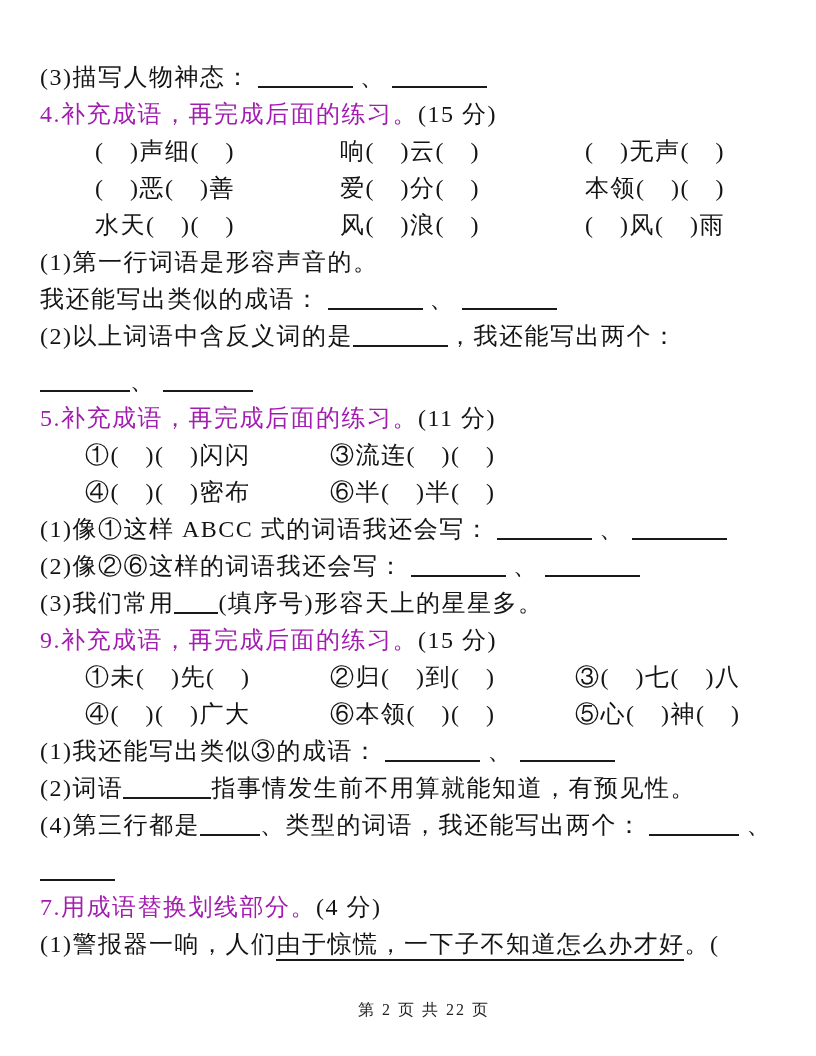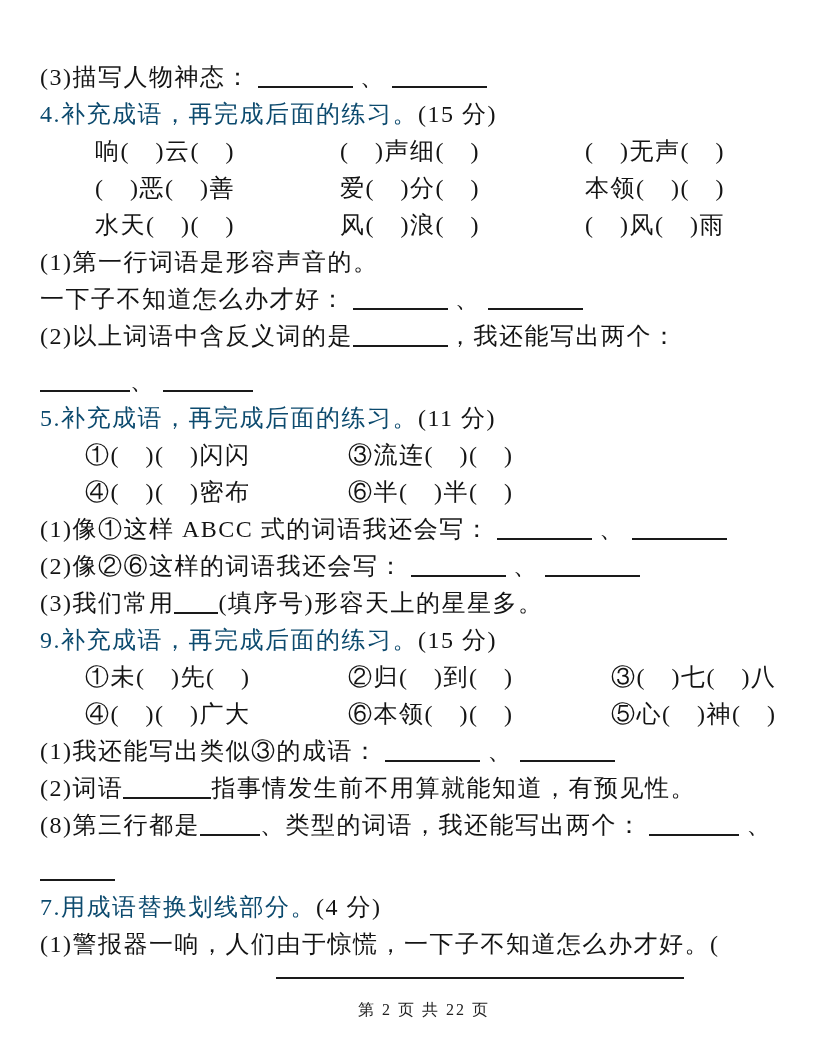--- a/index.html
+++ b/index.html
@@ -16,43 +16,43 @@
     color: #141414;
     letter-spacing: 1.5px;
     overflow: hidden;
   }
   .line {
     height: 37px;
     line-height: 37px;
     white-space: nowrap;
   }
   .heading { }
-  .heading .blue { color: #0c4a6e; }
+  .heading .blue { color: #a21caf; }
   .grid-row { display: flex; }
   .grid-row.g4 { padding-left: 55px; }
-  .grid-row.g56 { padding-left: 45px; gap: 18px; }
+  .grid-row.g56 { padding-left: 45px; }
   .grid-row .cell { width: 245px; white-space: pre; flex-shrink: 0; }
   .grid-row .cell:last-child { width: auto; text-align: center; }
   .blank {
     display: inline-block;
     border-bottom: 2px solid #1a1a1a;
     height: 26px;
     vertical-align: -3px;
     margin: 0 7px;
   }
   .blank.tight { margin: 0; }
   .b95 { width: 95px; }
   .b90 { width: 90px; }
   .b88 { width: 88px; }
   .b75 { width: 75px; }
   .b62 { width: 60px; }
   .b45 { width: 44px; }
   .uline {
     border-bottom: 2px solid #1a1a1a;
-    padding-bottom: 20px;
+    padding-bottom: 2px;
   }
   .spacer-sm { height: 8px; }
   .footer {
     position: absolute;
     left: 16px;
     bottom: 42px;
     width: 100%;
     text-align: center;
     font-size: 16px;
     letter-spacing: 2px;
@@ -65,39 +65,39 @@
 <div class="page">
 
   <div class="line">
     <span>(3)描写人物神态：</span><span class="blank b95"></span><span>、</span><span class="blank b95"></span>
   </div>
 
   <div class="line heading">
     <span class="blue">4.补充成语，再完成后面的练习。</span><span>(15 分)</span>
   </div>
   <div class="line grid-row g4">
-    <span class="cell">响(　)云(　)</span>
-      <span class="cell">(　)声细(　)</span>
+    <span class="cell">(　)声细(　)</span>
+      <span class="cell">响(　)云(　)</span>
       <span class="cell">(　)无声(　)</span>
   </div>
   <div class="line grid-row g4">
     <span class="cell">(　)恶(　)善</span>
       <span class="cell">爱(　)分(　)</span>
       <span class="cell">本领(　)(　)</span>
   </div>
   <div class="line grid-row g4">
     <span class="cell">水天(　)(　)</span>
       <span class="cell">风(　)浪(　)</span>
       <span class="cell">(　)风(　)雨</span>
   </div>
   <div class="line">
     <span>(1)第一行词语是形容声音的。</span>
   </div>
   <div class="line">
-    <span>一下子不知道怎么办才好：</span><span class="blank b95"></span><span>、</span><span class="blank b95"></span>
+    <span>我还能写出类似的成语：</span><span class="blank b95"></span><span>、</span><span class="blank b95"></span>
   </div>
   <div class="line">
     <span>(2)以上词语中含反义词的是</span><span class="blank b95 tight"></span><span>，我还能写出两个：</span>
   </div>
   <div class="spacer-sm"></div>
   <div class="line">
     <span class="blank b90 tight"></span><span>、</span><span class="blank b90"></span>
   </div>
 
   <div class="line heading">
@@ -134,21 +134,21 @@
       <span class="cell">⑥本领(　)(　)</span>
       <span class="cell">⑤心(　)神(　)</span>
   </div>
   <div class="line">
     <span>(1)我还能写出类似③的成语：</span><span class="blank b95"></span><span>、</span><span class="blank b95"></span>
   </div>
   <div class="line">
     <span>(2)词语</span><span class="blank b88 tight"></span><span>指事情发生前不用算就能知道，有预见性。</span>
   </div>
   <div class="line">
-    <span>(8)第三行都是</span><span class="blank b62 tight"></span><span>、类型的词语，我还能写出两个：</span><span class="blank b90"></span><span>、</span>
+    <span>(4)第三行都是</span><span class="blank b62 tight"></span><span>、类型的词语，我还能写出两个：</span><span class="blank b90"></span><span>、</span>
   </div>
   <div class="spacer-sm"></div>
   <div class="line">
     <span class="blank b75 tight"></span>
   </div>
 
   <div class="line heading">
     <span class="blue">7.用成语替换划线部分。</span><span>(4 分)</span>
   </div>
   <div class="line">

